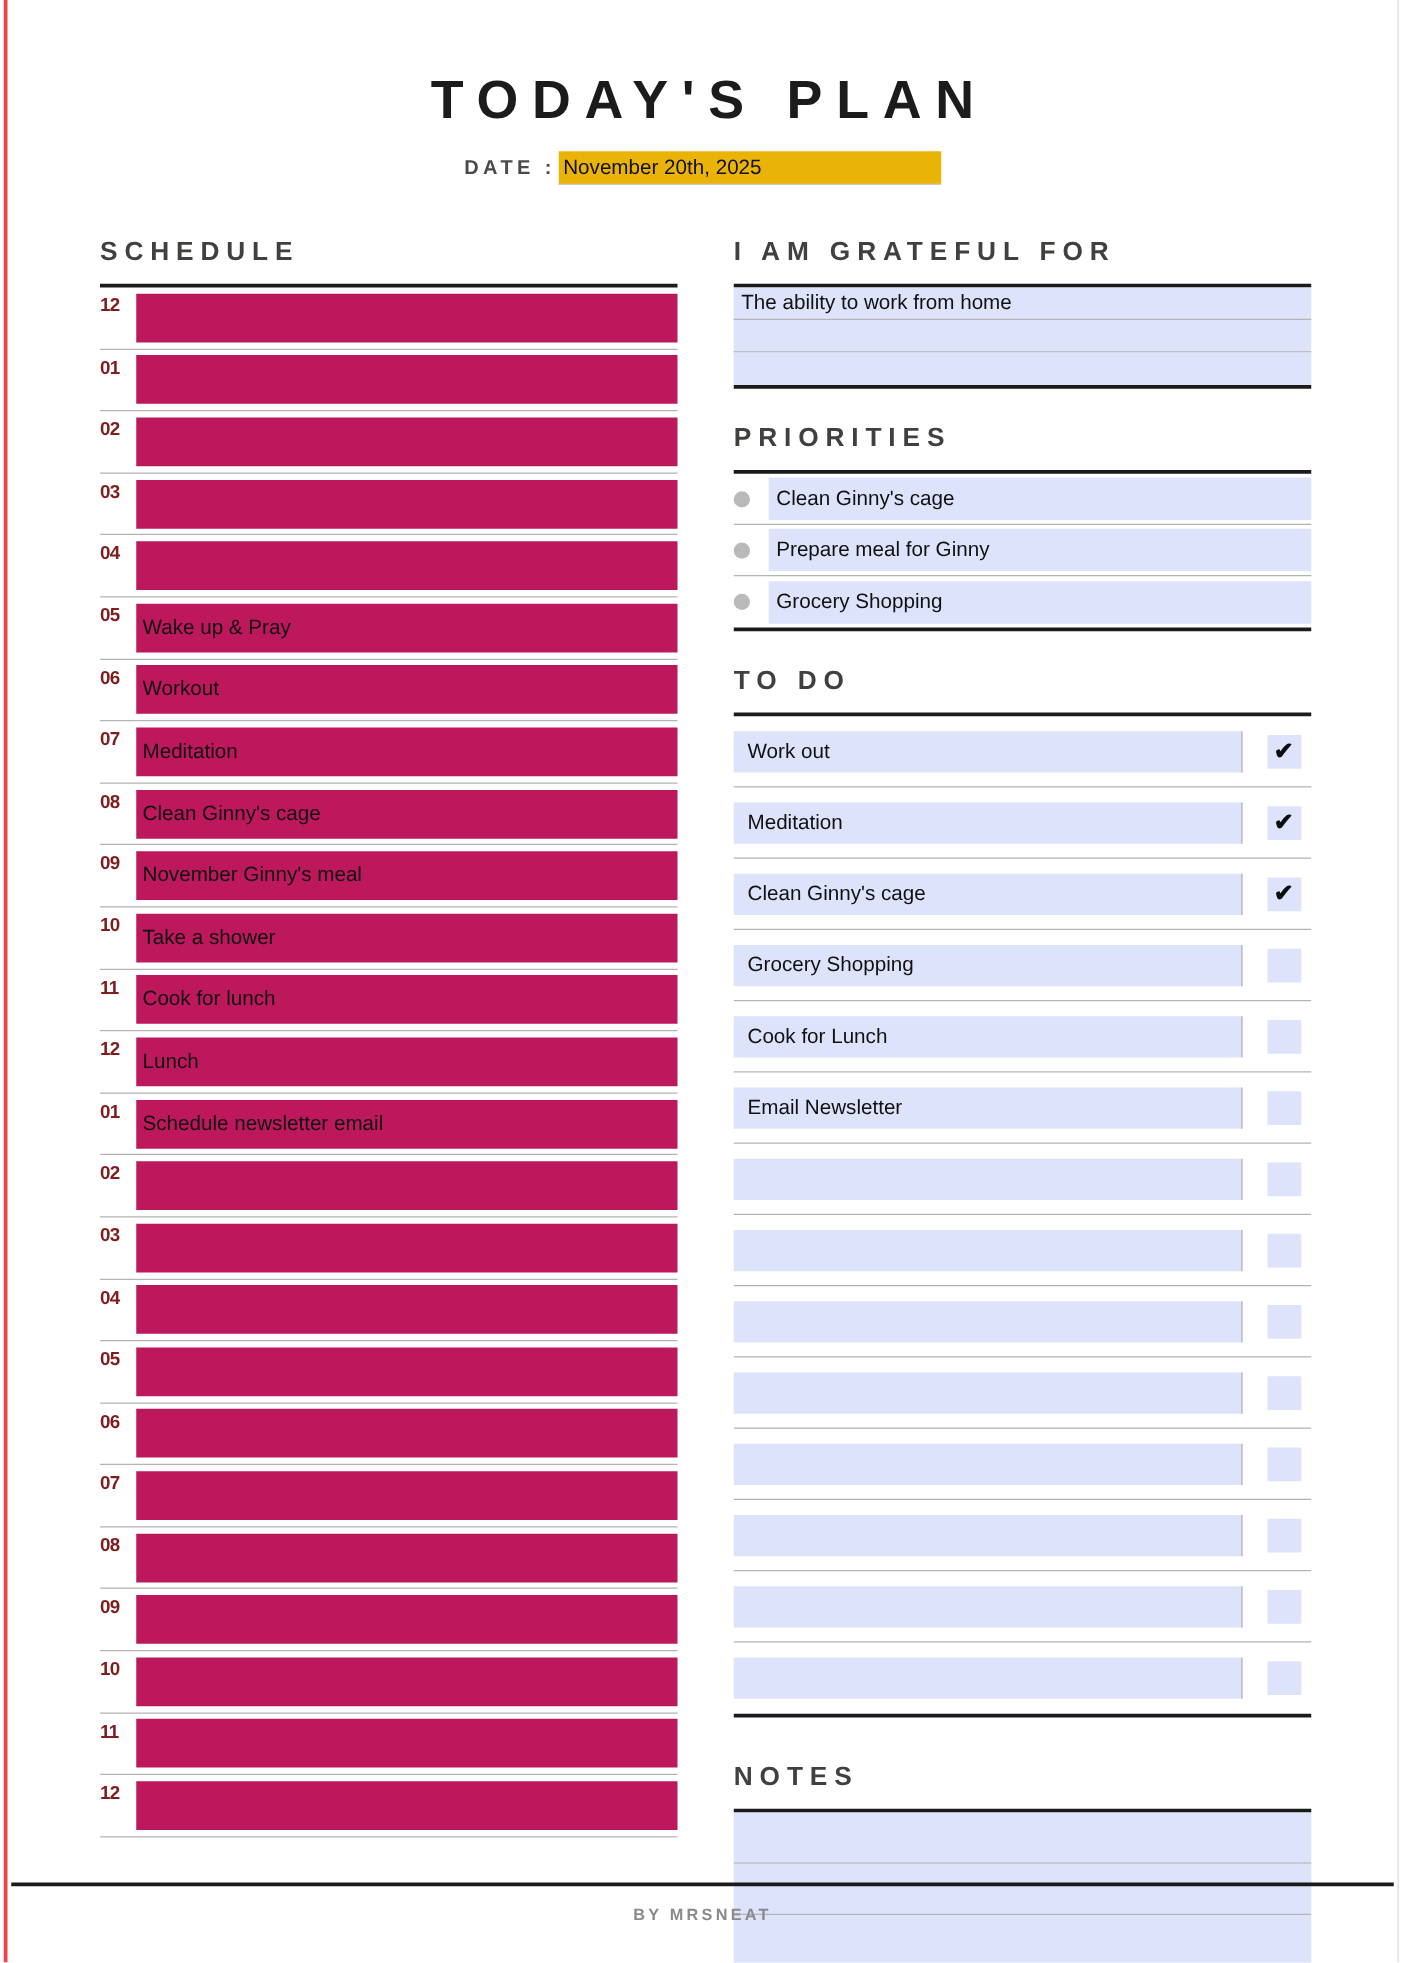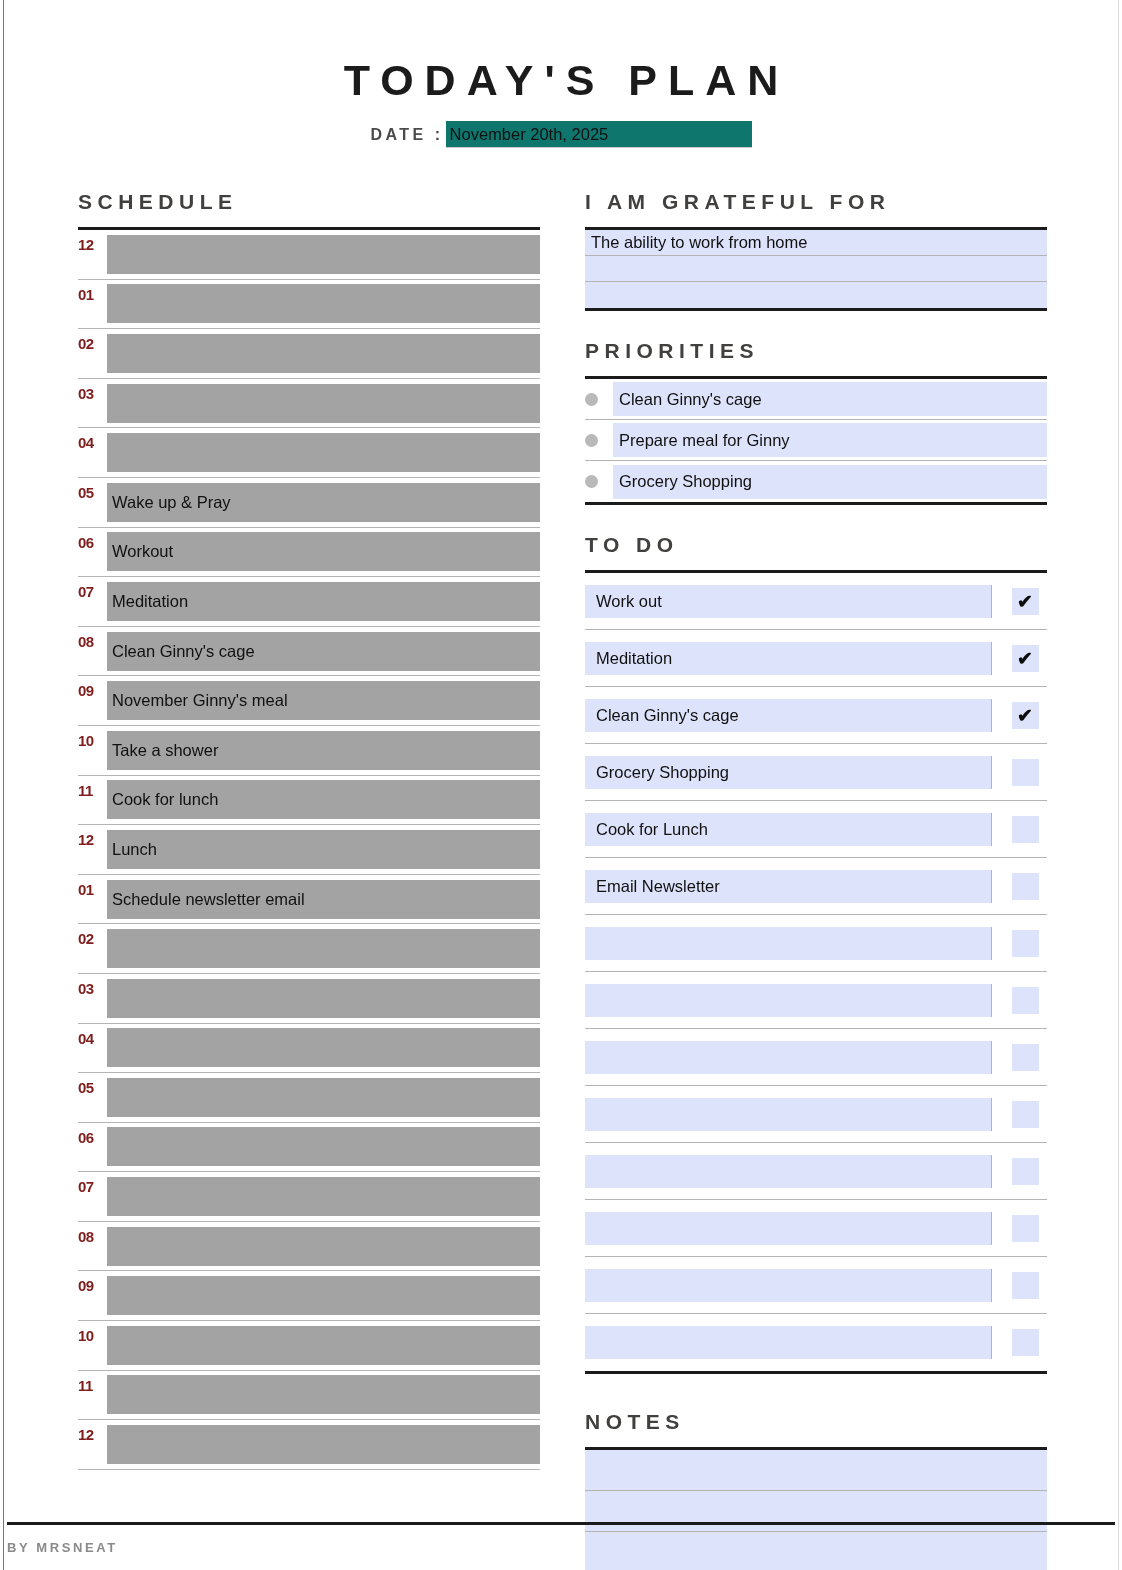--- a/index.html
+++ b/index.html
@@ -12,21 +12,21 @@
     position: relative;
     overflow: hidden;
   }
 
   .page {
     position: absolute;
     left: 3px; top: 0;
     width: 1116px;
     height: 1570px;
     background: #ffffff;
-    border-left: 1px solid #ef4444;
+    border-left: 3px solid #ef4444;
     border-right: 1px solid #dcdcdc;
   }
 
   
   .header { text-align: center; padding-top: 56px; }
 
   .main-title {
     font-size: 43px;
     font-weight: 700;
     letter-spacing: 11px;
@@ -46,21 +46,21 @@
     font-size: 16px;
     font-weight: 700;
     letter-spacing: 3.5px;
     color: #4a4a4a;
     display: flex;
     align-items: center;
     padding-right: 2px;
   }
   .date-value {
     width: 306px;
-    background: #0f766e;
+    background: #eab308;
     border-bottom: 1px solid #c9c9c9;
     display: flex;
     align-items: center;
     padding-left: 4px;
     font-size: 16.5px;
     color: #111;
   }
 
   
   .columns {
@@ -97,21 +97,21 @@
     font-weight: 700;
     color: #7f1d1d;
     letter-spacing: -0.5px;
     padding-right: 4px;
     align-self: flex-start;
     margin-top: 6px;
   }
   .sched-field {
     flex: 1;
     height: 39px;
-    background: #a3a3a3;
+    background: #be185d;
     display: flex;
     align-items: center;
     padding-left: 5px;
     font-size: 16.5px;
     color: #111;
   }
 
   
   .block { margin-bottom: 0; }
   .grateful-head { margin-bottom: 13px; }
@@ -214,26 +214,26 @@
     align-items: center;
     padding-left: 6px;
     font-size: 16.5px;
     color: #111;
   }
 
   
   .footer {
     position: absolute;
     left: 3px; right: 3px;
-    bottom: 0;
+    bottom: 16px;
     height: 48px;
     border-top: 3px solid #1b1b1b;
     display: flex;
     align-items: center;
-    justify-content: flex-start;
+    justify-content: center;
   }
   .footer-text {
     font-size: 13px;
     font-weight: 700;
     letter-spacing: 2.6px;
     color: #8a8a8a;
   }
 </style>
 </head>
 <body>

